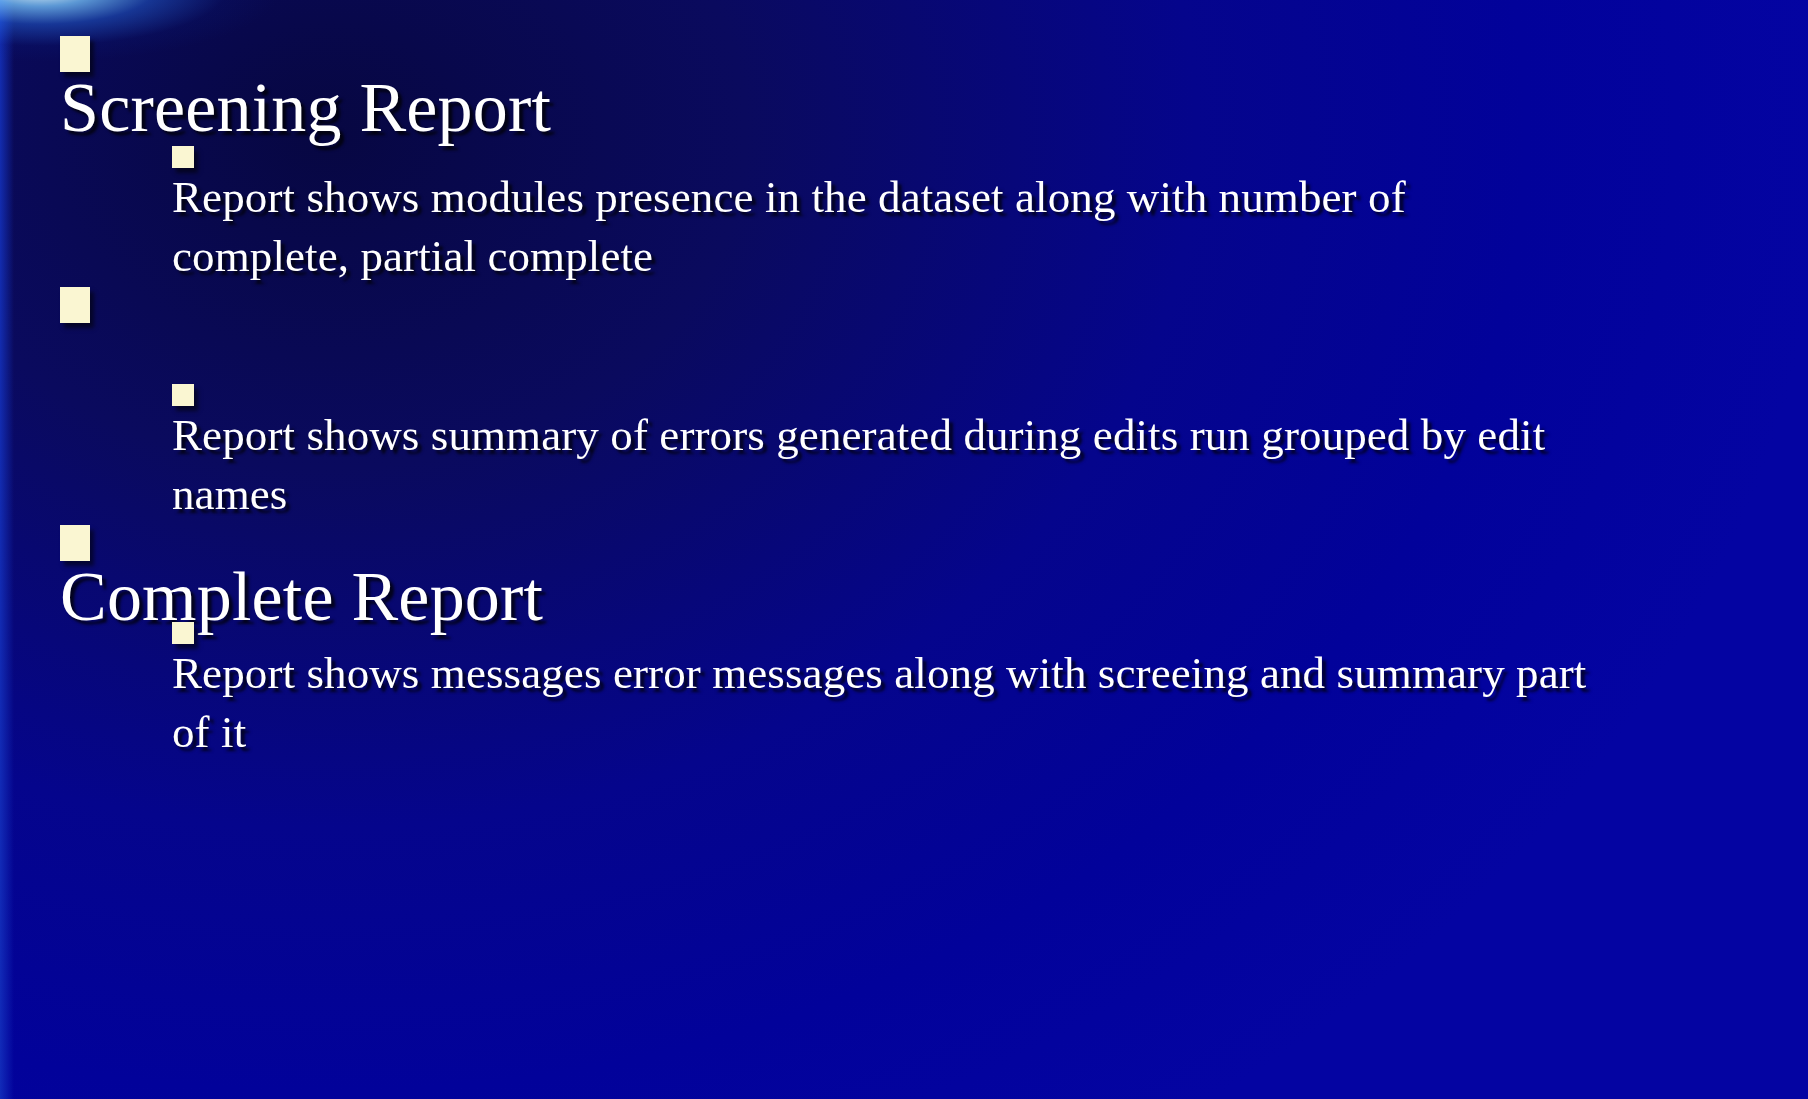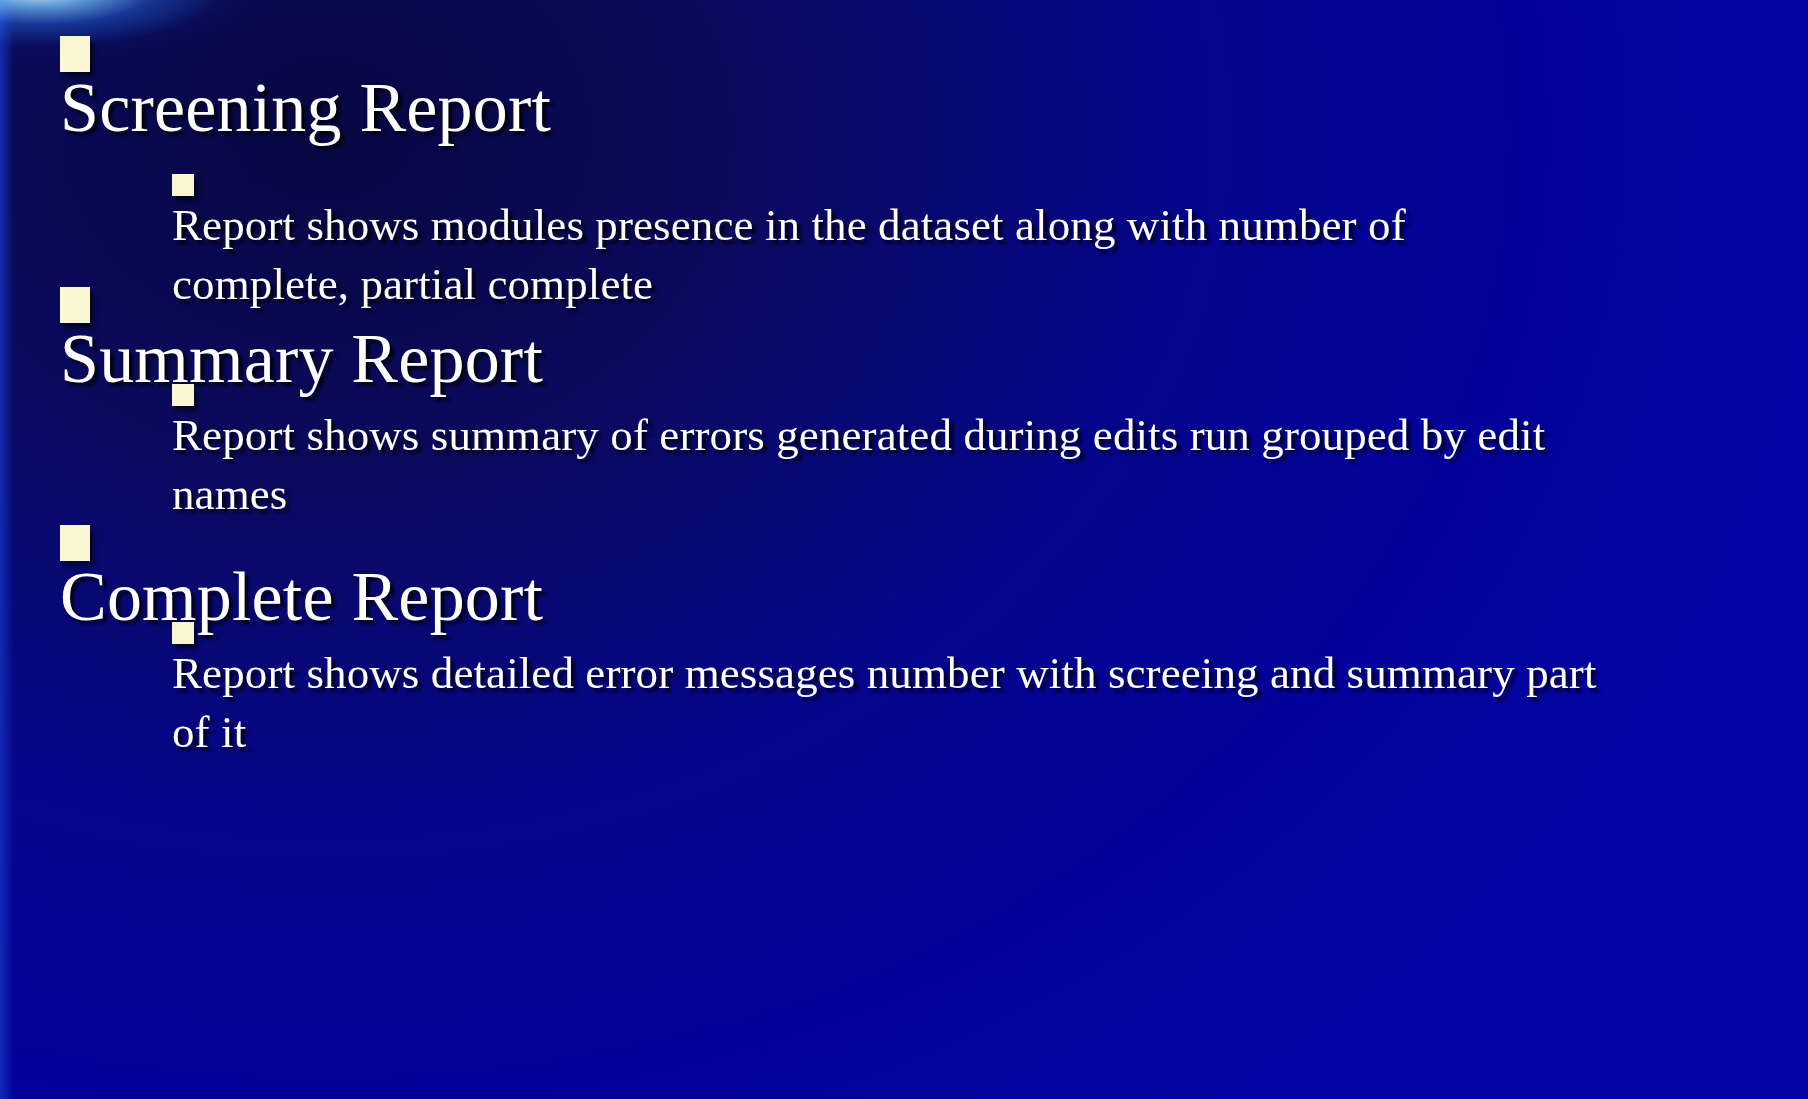--- a/index.html
+++ b/index.html
@@ -68,21 +68,21 @@
   .txt.lvl2 {
     font-size: 45px;
     line-height: 1.30;
     letter-spacing: 0.1px;
   }
 
   
   #row-screening-title   { left: 60px;  top: 12px;  }
   #row-screening-title .spacer { width: 160px; }
 
-  #row-screening-desc    { left: 172px; top: 125px; width: 1420px; margin-top: 28px; }
+  #row-screening-desc    { left: 172px; top: 125px; width: 1420px; }
   #row-screening-desc .spacer { width: 50px; }
 
   #row-summary-title     { left: 60px;  top: 263px; }
   #row-summary-title .spacer { width: 148px; }
 
   #row-summary-desc      { left: 172px; top: 363px; width: 1440px; }
   #row-summary-desc .spacer { width: 50px; }
 
   #row-complete-title    { left: 60px;  top: 501px; }
   #row-complete-title .spacer { width: 148px; }
@@ -106,35 +106,34 @@
 
     <div class="row" id="row-screening-desc">
       <span class="bullet lvl2"></span>
       <span class="spacer"></span>
       <span class="txt lvl2">Report shows modules presence in the dataset along with number of complete, partial complete</span>
     </div>
 
     <div class="row" id="row-summary-title">
       <span class="bullet lvl1"></span>
       <span class="spacer"></span>
-      <span class="txt lvl1">Summary Report</span>
     </div>
 
     <div class="row" id="row-complete-title">
       <span class="bullet lvl1"></span>
       <span class="spacer"></span>
       <span class="txt lvl1">Complete Report</span>
     </div>
 
     <div class="row" id="row-summary-desc">
       <span class="bullet lvl2"></span>
       <span class="spacer"></span>
       <span class="txt lvl2">Report shows summary of errors generated during edits run grouped by edit names</span>
     </div>
 
     <div class="row" id="row-complete-desc">
       <span class="bullet lvl2"></span>
       <span class="spacer"></span>
-      <span class="txt lvl2">Report shows detailed error messages number with screeing and summary part of it</span>
+      <span class="txt lvl2">Report shows messages error messages along with screeing and summary part of it</span>
     </div>
 
   </div>
 </div>
 
 </body></html>

